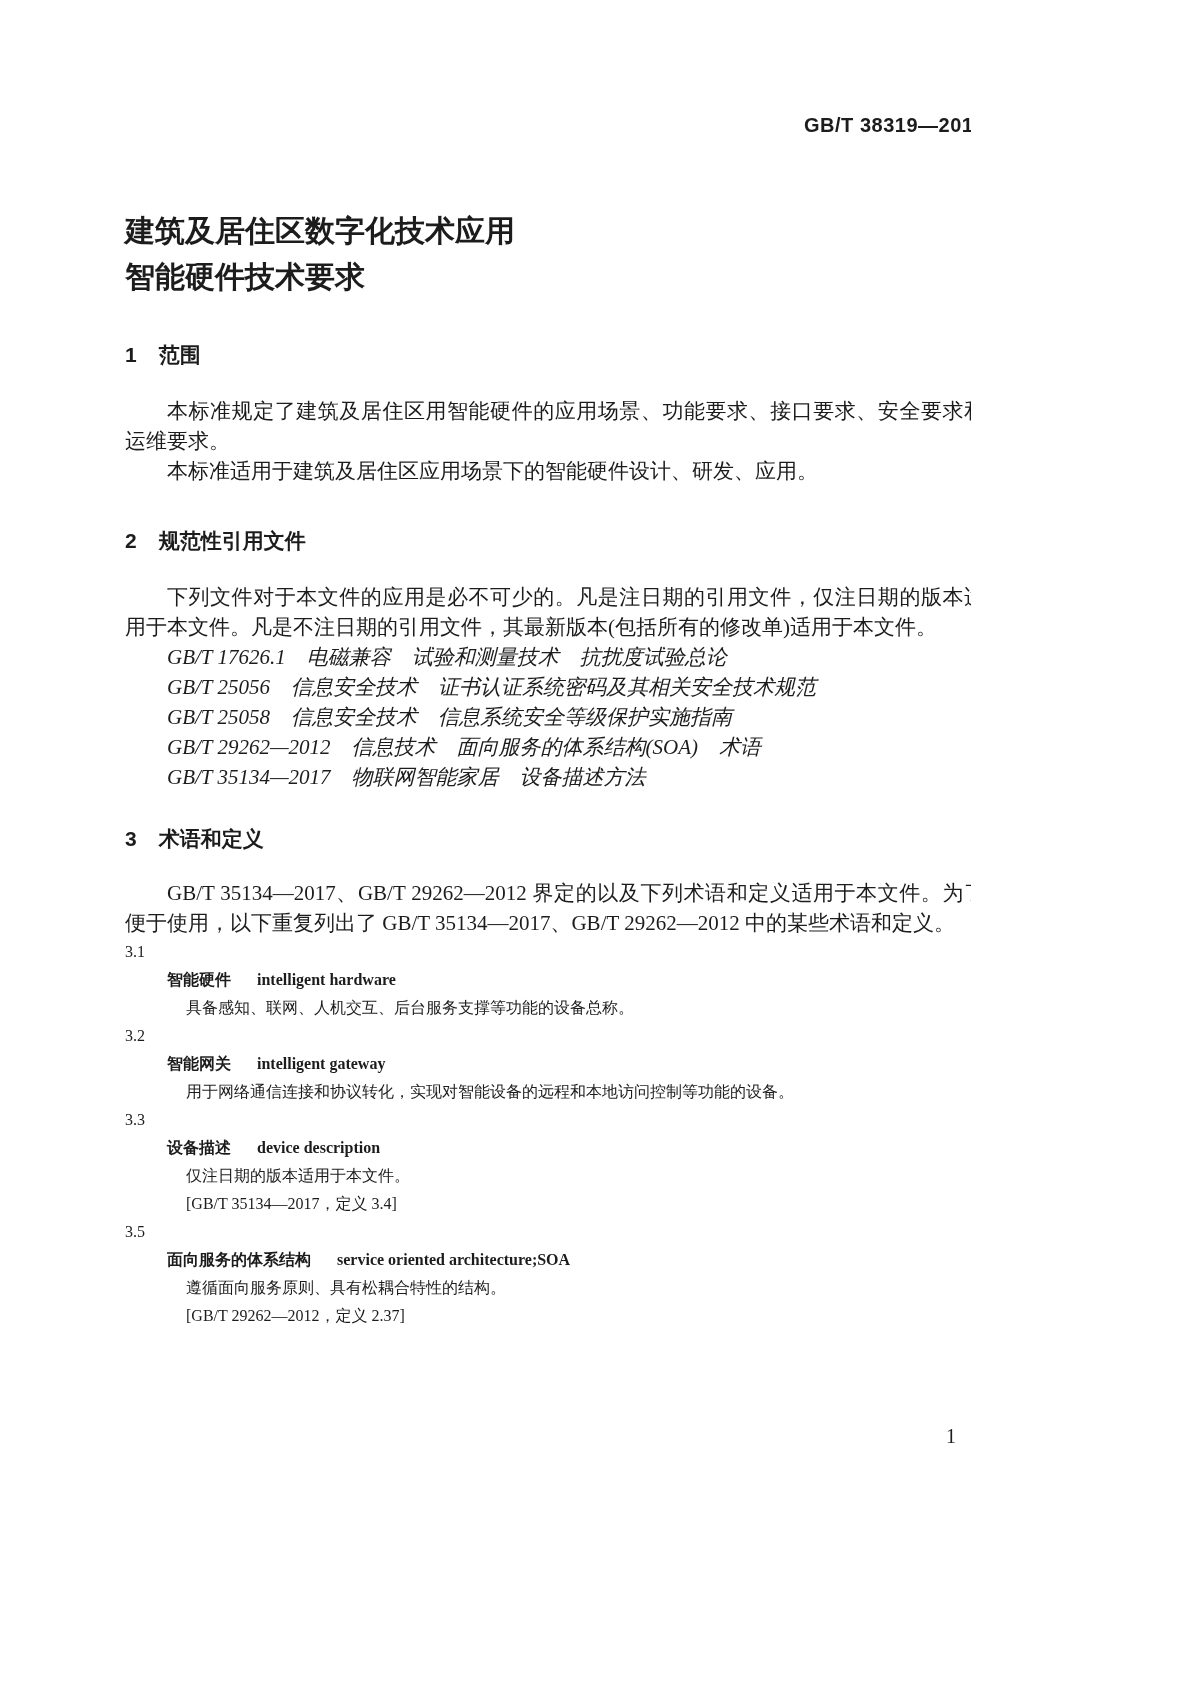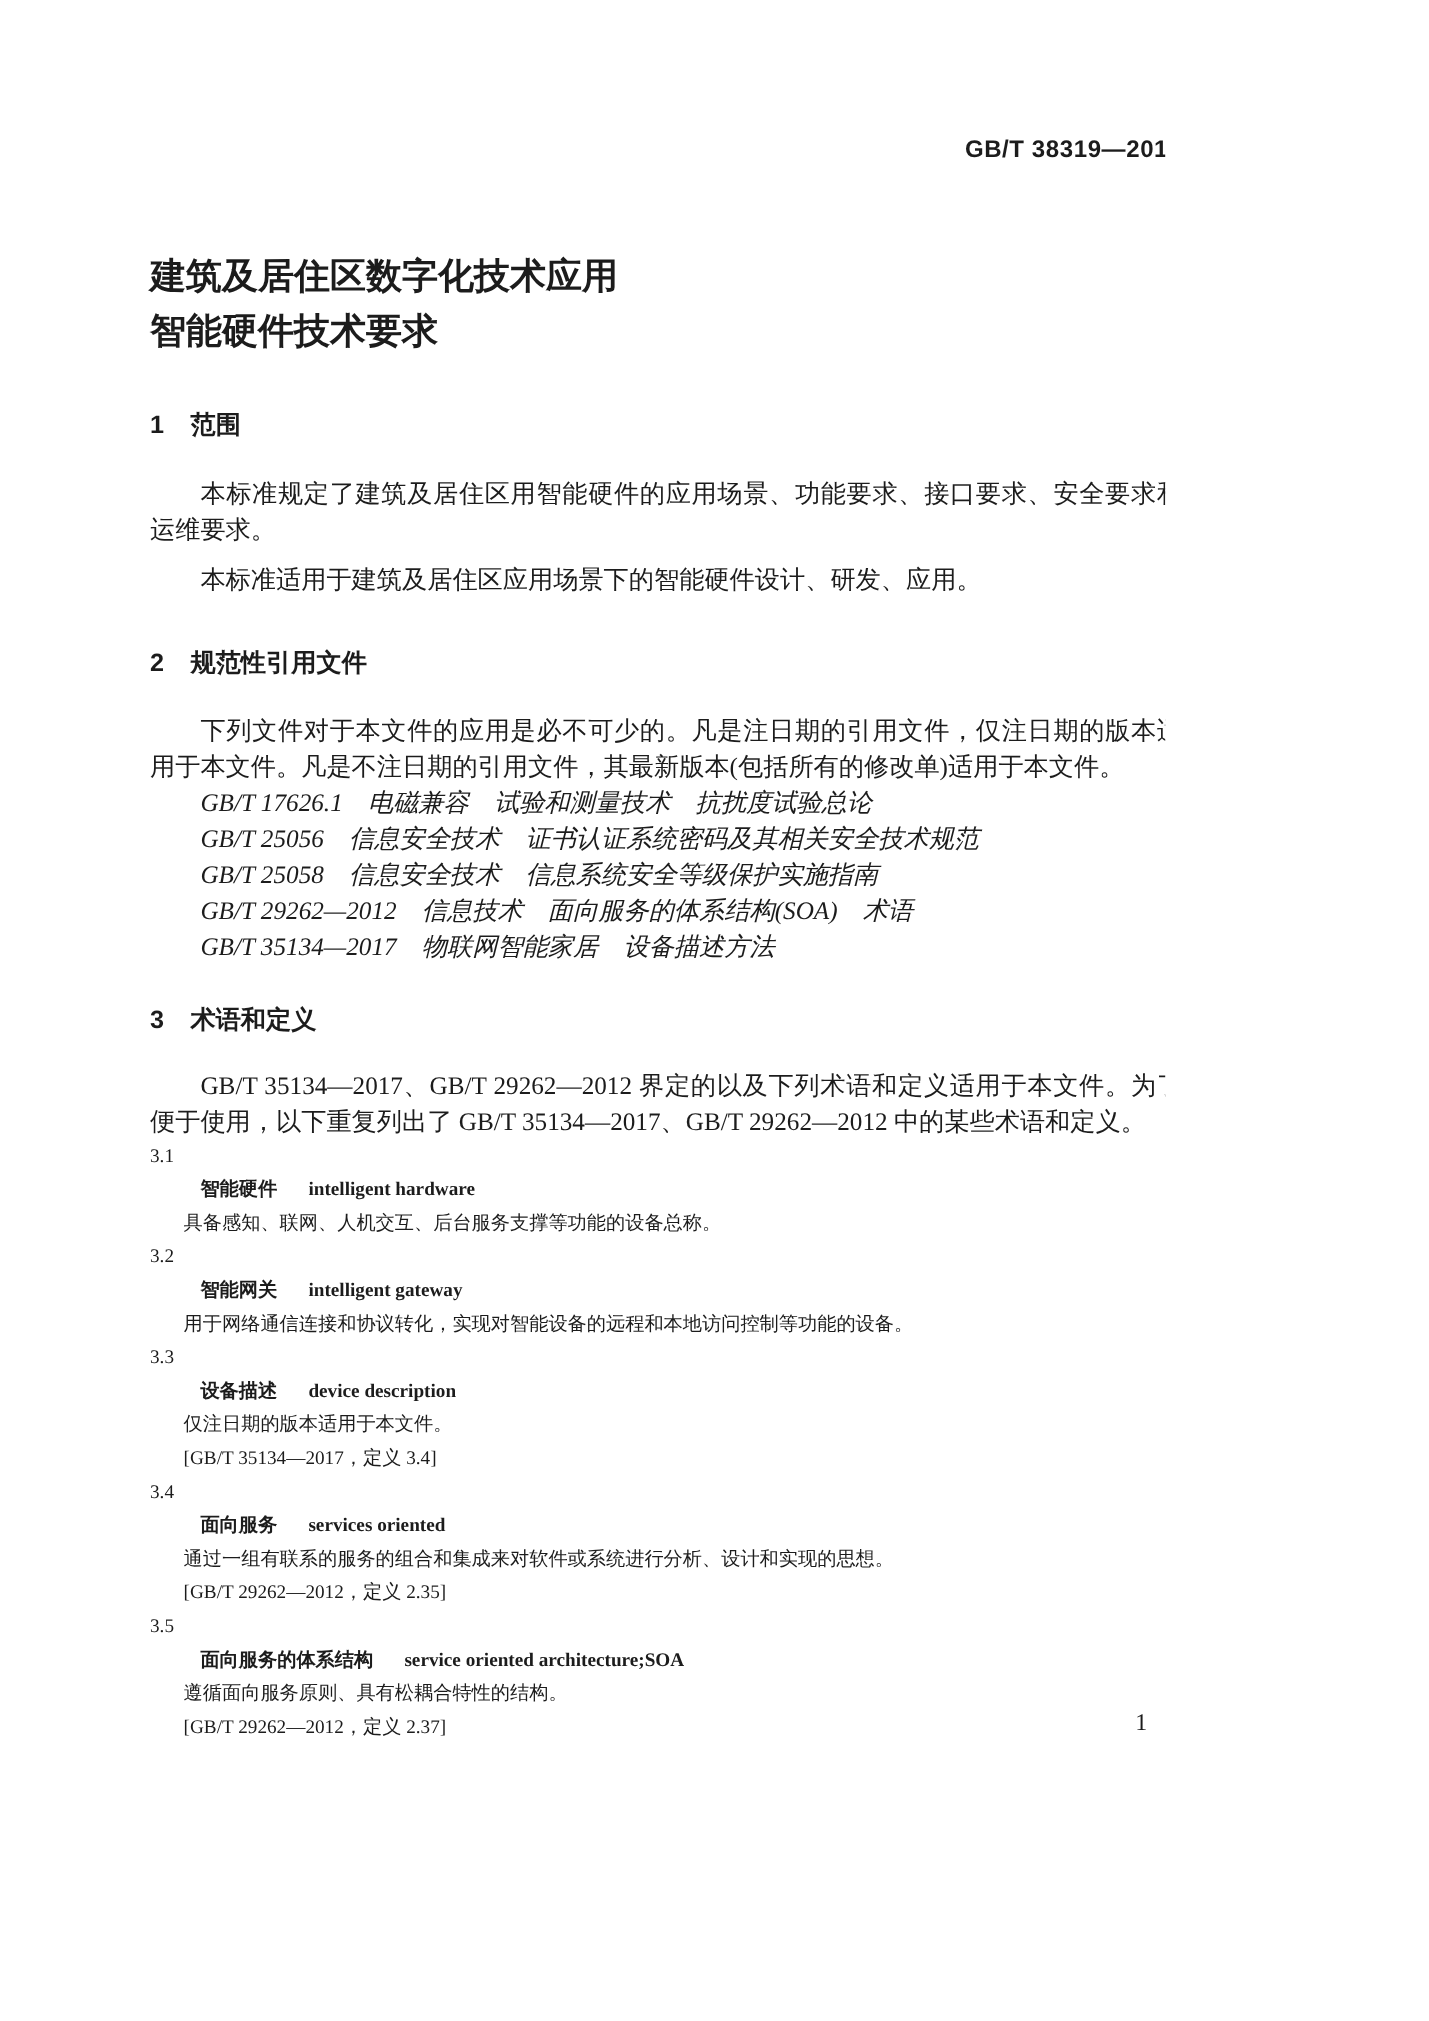--- a/index.html
+++ b/index.html
@@ -55,21 +55,21 @@
     font-size: 21px;
     line-height: 30px;
   }
   .body-para {
     margin-top: 26px;
     font-size: 21px;
     line-height: 30px;
     text-indent: 42px;
     text-align: justify;
   }
-  .body-para + .body-para { margin-top: 12px; }
+  .body-para + .body-para { margin-top: 0; }
   .section--terms .body-para { margin-top: 24px; }
 
   
   .ref-list { margin-top: 0; }
   .ref-item {
     margin-left: 42px;
     font-size: 21px;
     line-height: 30px;
     white-space: nowrap;
     font-style: italic;
@@ -82,21 +82,21 @@
     margin-left: 42px;
     font-family: "Liberation Sans", sans-serif;
     font-weight: 700;
   }
   .term-en {
     margin-left: 26px;
     font-family: "Liberation Serif", serif;
     font-weight: 700;
     margin-top: 20px;
   }
-  .term-definition, .term-source { margin-left: 28px; }
+  .term-definition, .term-source { margin-left: 61px; }
 
   
   .page-number {
     position: absolute;
     top: 1424px;
     left: 946px;
     font-size: 20px;
     line-height: 24px;
   }
 </style>
@@ -164,28 +164,20 @@
 
         <div class="term-entry">
           <p class="term-number">3.3</p>
           <p class="term-title">
             <span class="term-cn">设备描述</span><span class="term-en">device description</span>
           </p>
           <p class="term-definition">仅注日期的版本适用于本文件。</p>
           <p class="term-source">[GB/T 35134—2017，定义 3.4]</p>
         </div>
 
-        <div class="term-entry">
-          <p class="term-number">3.4</p>
-          <p class="term-title">
-            <span class="term-cn">面向服务</span><span class="term-en">services oriented</span>
-          </p>
-          <p class="term-definition">通过一组有联系的服务的组合和集成来对软件或系统进行分析、设计和实现的思想。</p>
-          <p class="term-source">[GB/T 29262—2012，定义 2.35]</p>
-        </div>
 
         <div class="term-entry">
           <p class="term-number">3.5</p>
           <p class="term-title">
             <span class="term-cn">面向服务的体系结构</span><span class="term-en">service oriented architecture;SOA</span>
           </p>
           <p class="term-definition">遵循面向服务原则、具有松耦合特性的结构。</p>
           <p class="term-source">[GB/T 29262—2012，定义 2.37]</p>
         </div>
 

